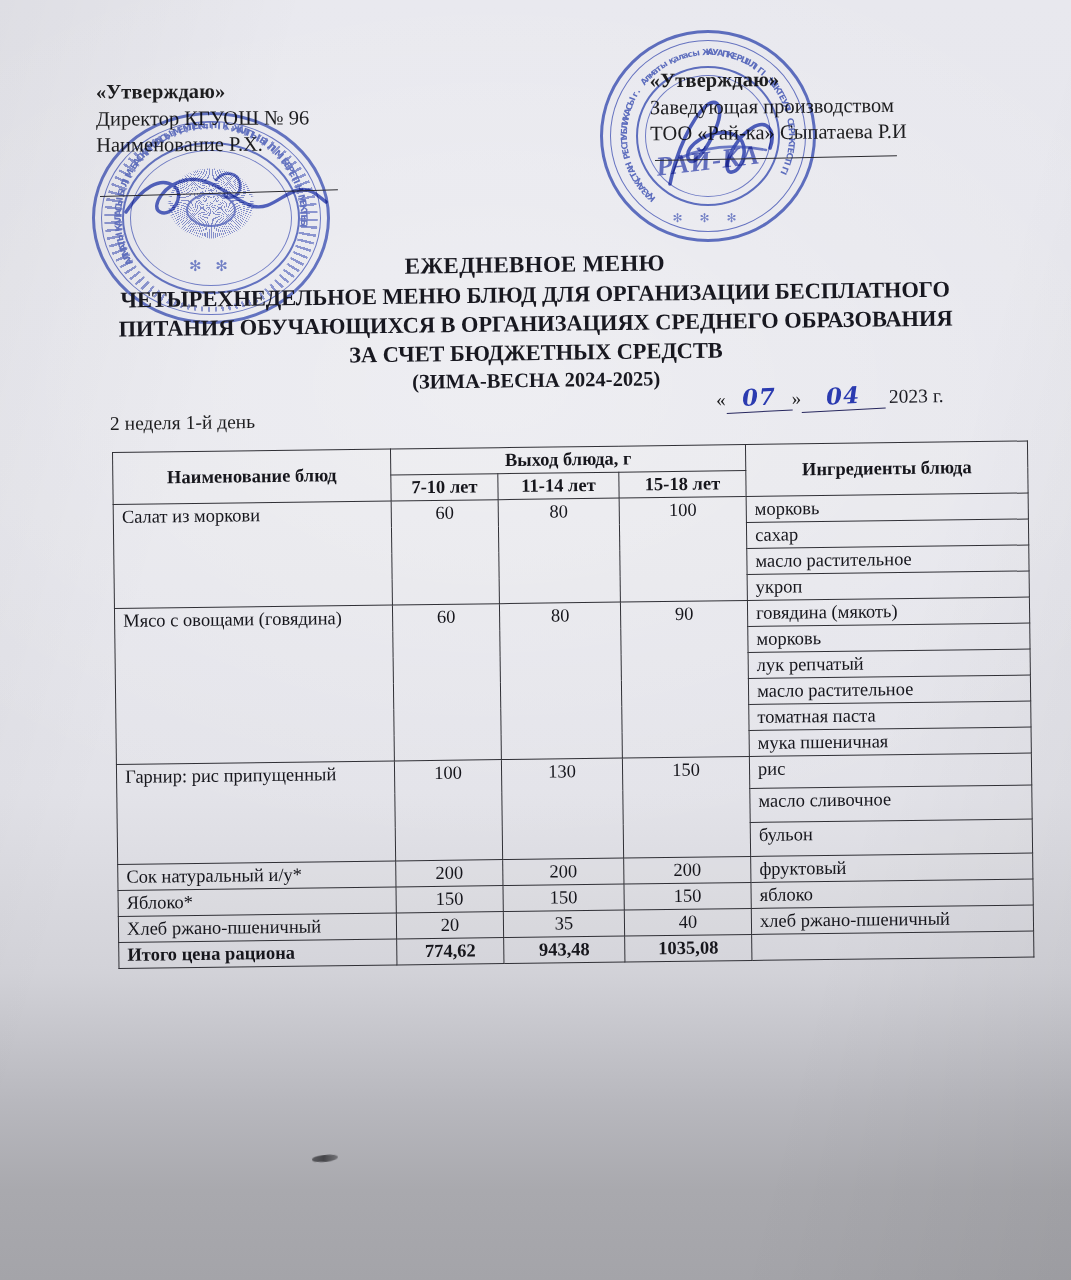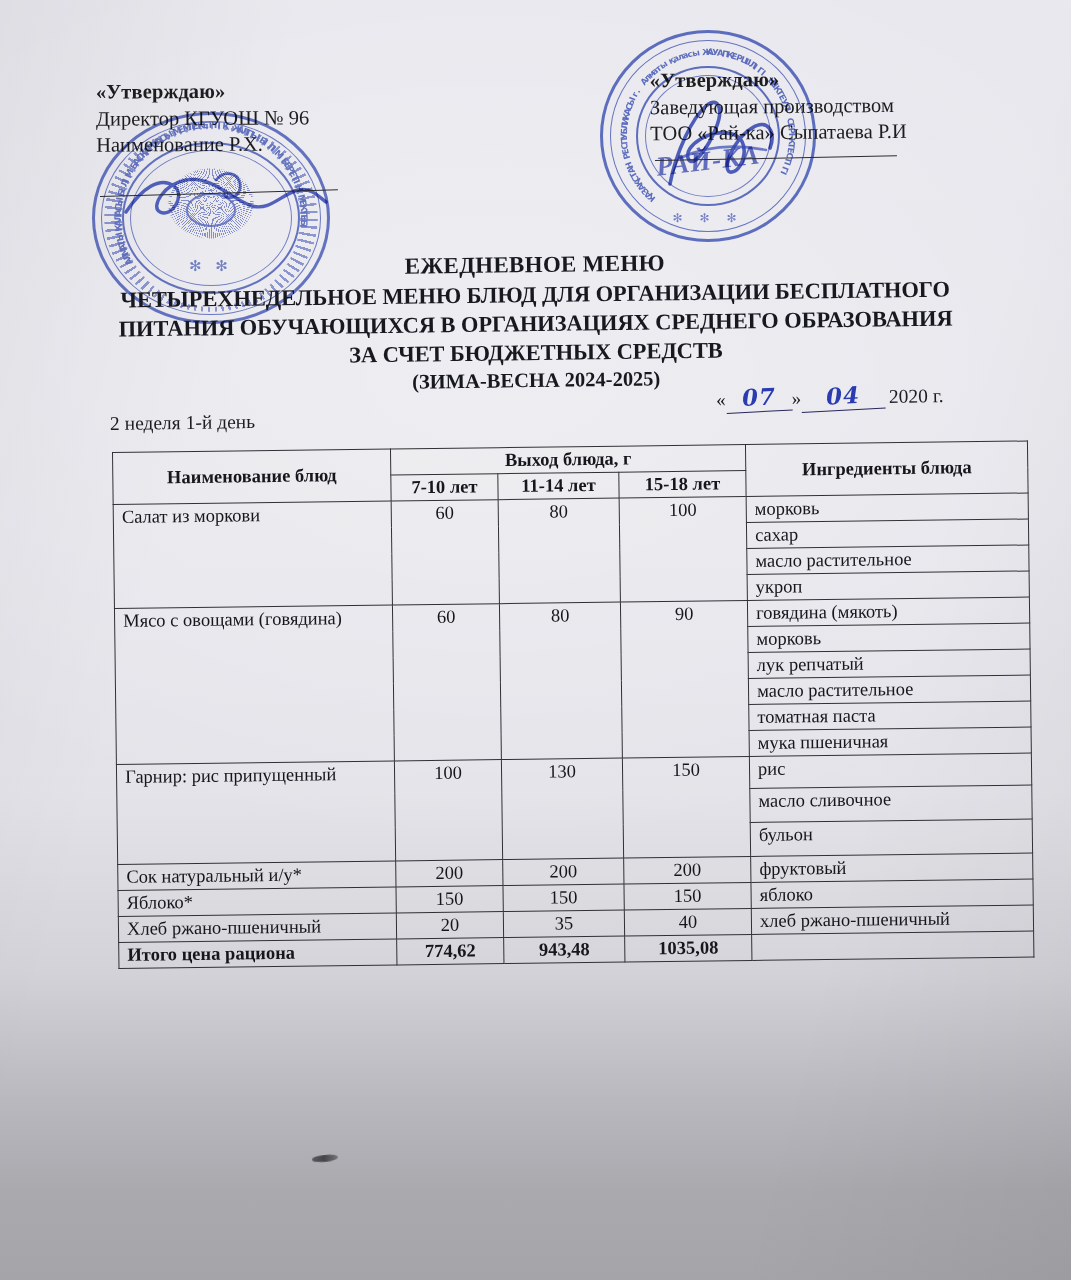--- a/index.html
+++ b/index.html
@@ -478,21 +478,21 @@
     <div class="t-sub">ПИТАНИЯ ОБУЧАЮЩИХСЯ В ОРГАНИЗАЦИЯХ СРЕДНЕГО ОБРАЗОВАНИЯ</div>
     <div class="t-sub">ЗА СЧЕТ БЮДЖЕТНЫХ СРЕДСТВ</div>
     <div class="t-season">(ЗИМА-ВЕСНА 2024-2025)</div>
   </div>
 
   <div id="date-row">
     <span class="q">«</span>
     <span class="blank">07</span>
     <span class="q">»</span>
     <span class="blank blank2">04</span>
-    <span class="year">2020 г.</span>
+    <span class="year">2023 г.</span>
   </div>
 
   <div id="week-day">2 неделя 1-й день</div>
 
   <div id="menu-table-wrap">
     <table class="menu">
       <colgroup>
         <col class="col-name">
           <col class="col-age">
           <col class="col-age2">

